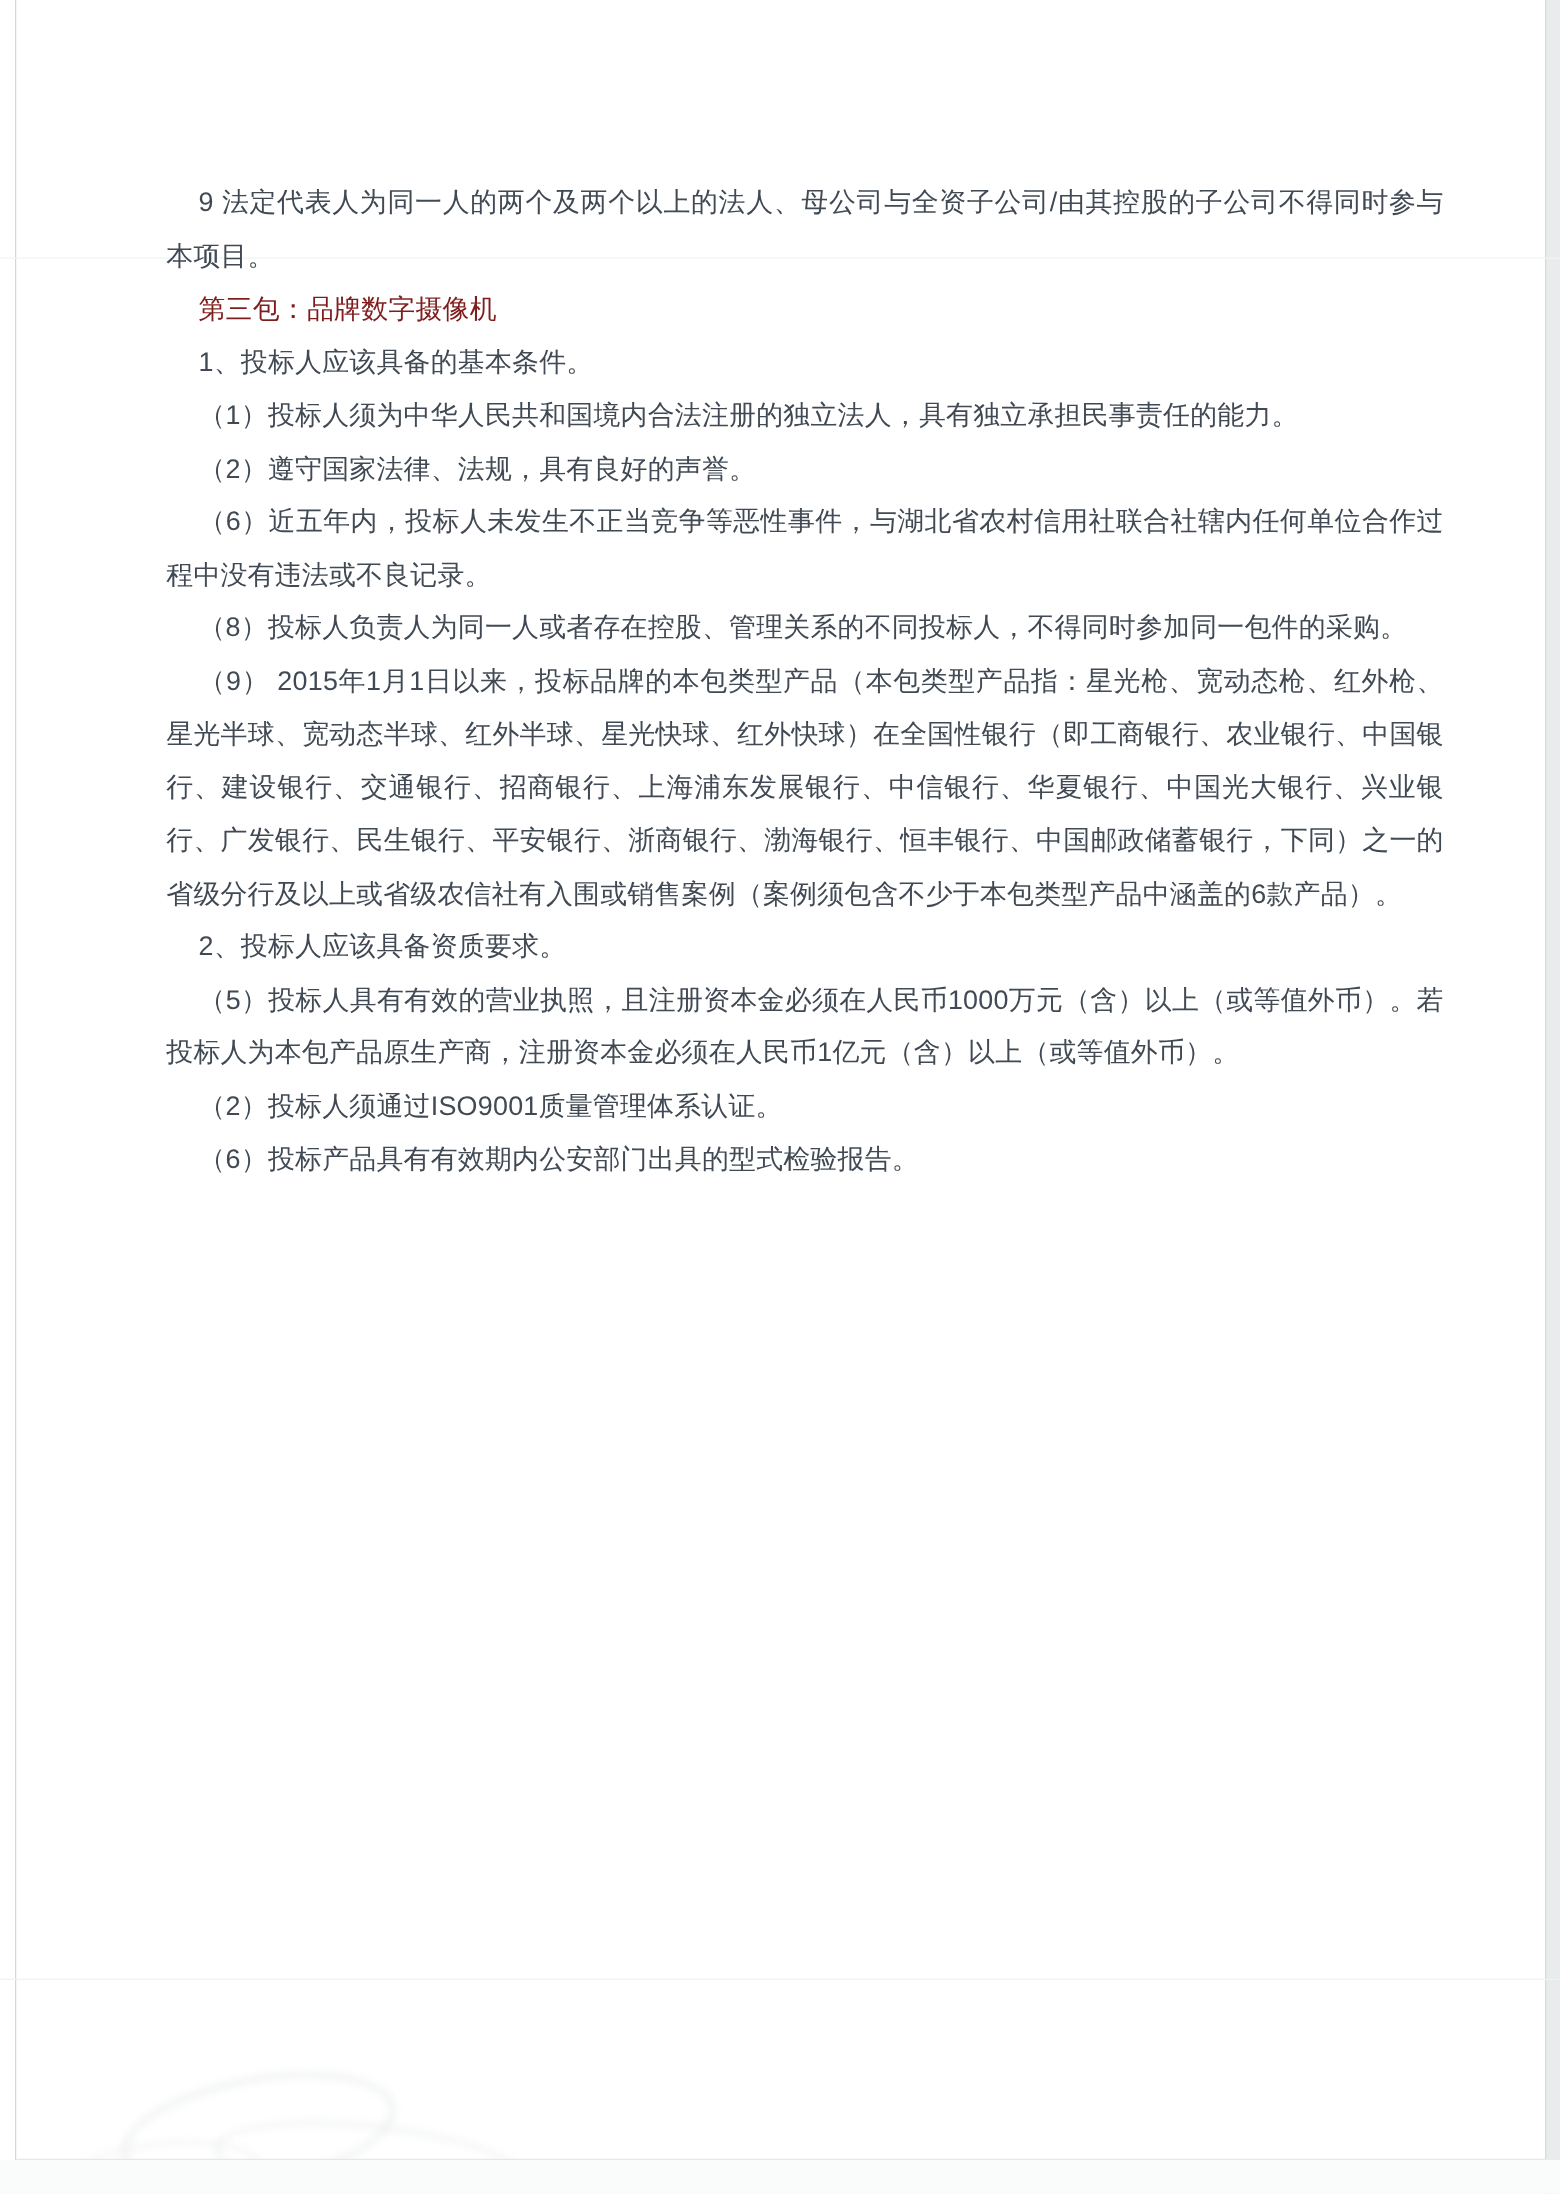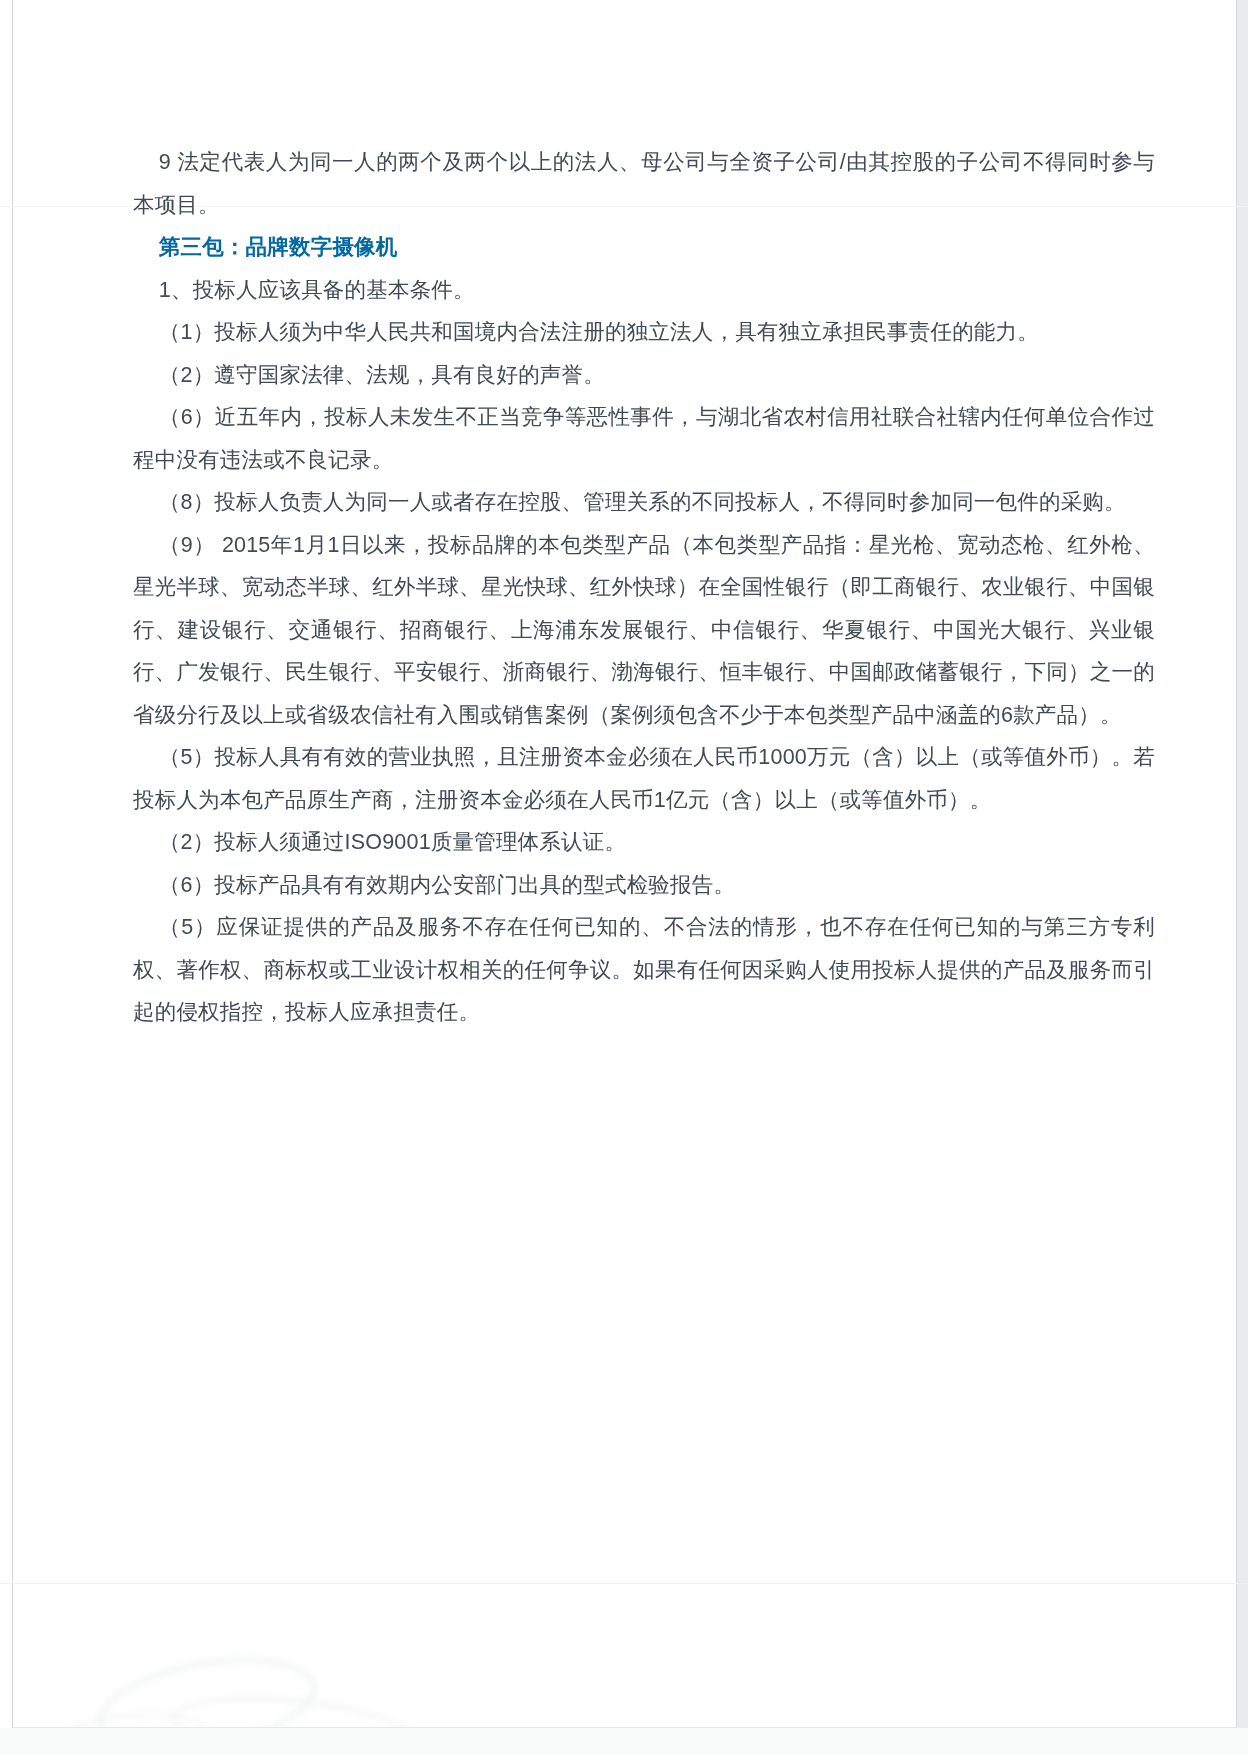--- a/index.html
+++ b/index.html
@@ -51,22 +51,22 @@
     color: #414a54;
     text-align: justify;
     letter-spacing: 0.2px;
   }
   .content p {
     margin: 0;
     padding: 0;
     text-indent: 1.2em;
   }
   .content p.heading {
-    font-weight: bold;
-    color: #0369a1;
+    font-weight: normal;
+    color: #7f1d1d;
   }
 </style>
 </head>
 <body>
 
 <div class="page">
 
   <div class="scan-edge-left"></div>
   <div class="scan-edge-right"></div>
   <div class="streak streak-1"></div>
@@ -74,24 +74,24 @@
 
   <div class="content">
     <p class="body">9 法定代表人为同一人的两个及两个以上的法人、母公司与全资子公司/由其控股的子公司不得同时参与本项目。</p>
     <p class="heading">第三包：品牌数字摄像机</p>
     <p class="body">1、投标人应该具备的基本条件。</p>
     <p class="body">（1）投标人须为中华人民共和国境内合法注册的独立法人，具有独立承担民事责任的能力。</p>
     <p class="body">（2）遵守国家法律、法规，具有良好的声誉。</p>
     <p class="body">（6）近五年内，投标人未发生不正当竞争等恶性事件，与湖北省农村信用社联合社辖内任何单位合作过程中没有违法或不良记录。</p>
     <p class="body">（8）投标人负责人为同一人或者存在控股、管理关系的不同投标人，不得同时参加同一包件的采购。</p>
     <p class="body">（9） 2015年1月1日以来，投标品牌的本包类型产品（本包类型产品指：星光枪、宽动态枪、红外枪、星光半球、宽动态半球、红外半球、星光快球、红外快球）在全国性银行（即工商银行、农业银行、中国银行、建设银行、交通银行、招商银行、上海浦东发展银行、中信银行、华夏银行、中国光大银行、兴业银行、广发银行、民生银行、平安银行、浙商银行、渤海银行、恒丰银行、中国邮政储蓄银行，下同）之一的省级分行及以上或省级农信社有入围或销售案例（案例须包含不少于本包类型产品中涵盖的6款产品）。</p>
+    <p class="body">2、投标人应该具备资质要求。</p>
     <p class="body">（5）投标人具有有效的营业执照，且注册资本金必须在人民币1000万元（含）以上（或等值外币）。若投标人为本包产品原生产商，注册资本金必须在人民币1亿元（含）以上（或等值外币）。</p>
     <p class="body">（2）投标人须通过ISO9001质量管理体系认证。</p>
     <p class="body">（6）投标产品具有有效期内公安部门出具的型式检验报告。</p>
-    <p class="body">（5）应保证提供的产品及服务不存在任何已知的、不合法的情形，也不存在任何已知的与第三方专利权、著作权、商标权或工业设计权相关的任何争议。如果有任何因采购人使用投标人提供的产品及服务而引起的侵权指控，投标人应承担责任。</p>
   </div>
 
   <div class="smudge smudge-1"></div>
   <div class="smudge smudge-2"></div>
   <div class="smudge smudge-3"></div>
   <div class="page-bottom-line"></div>
   <div class="below-page"></div>
 
 </div>
 

